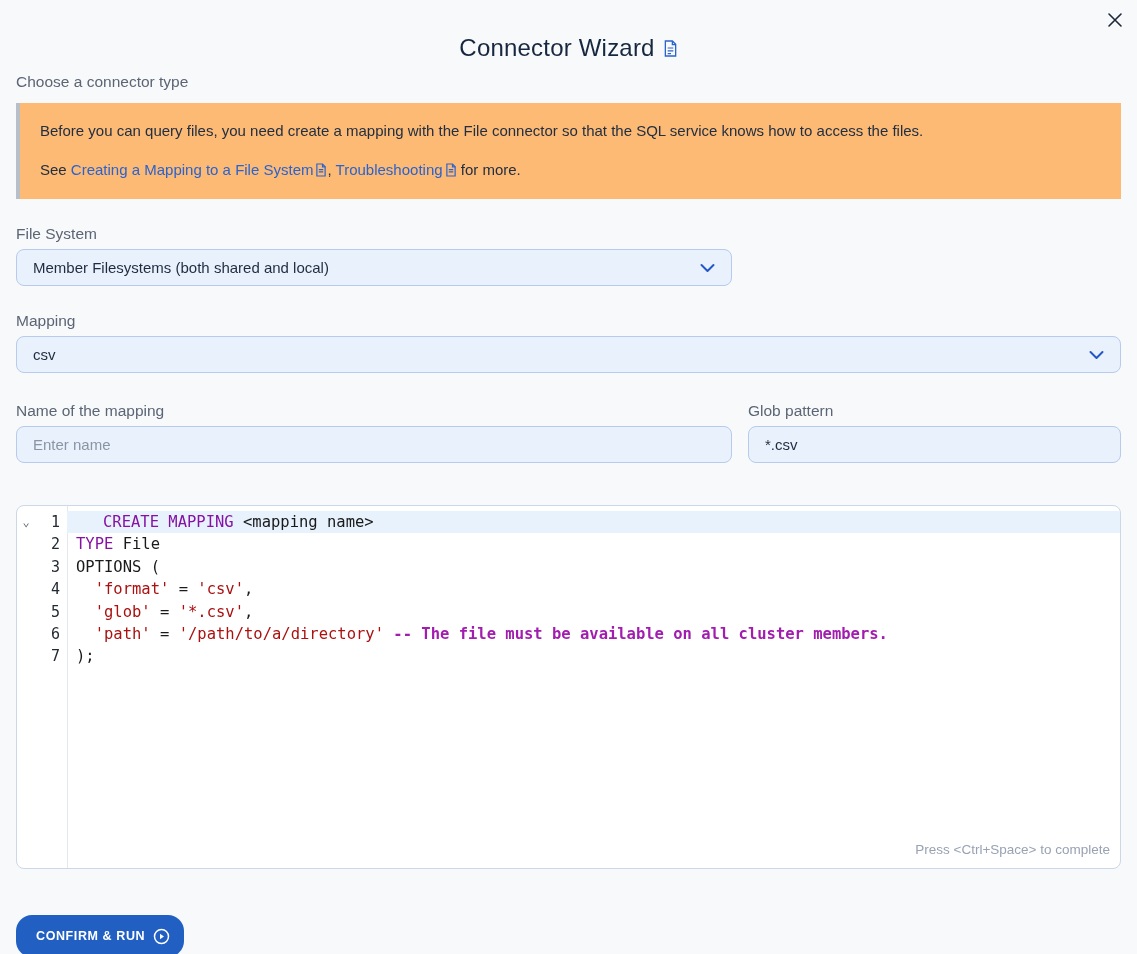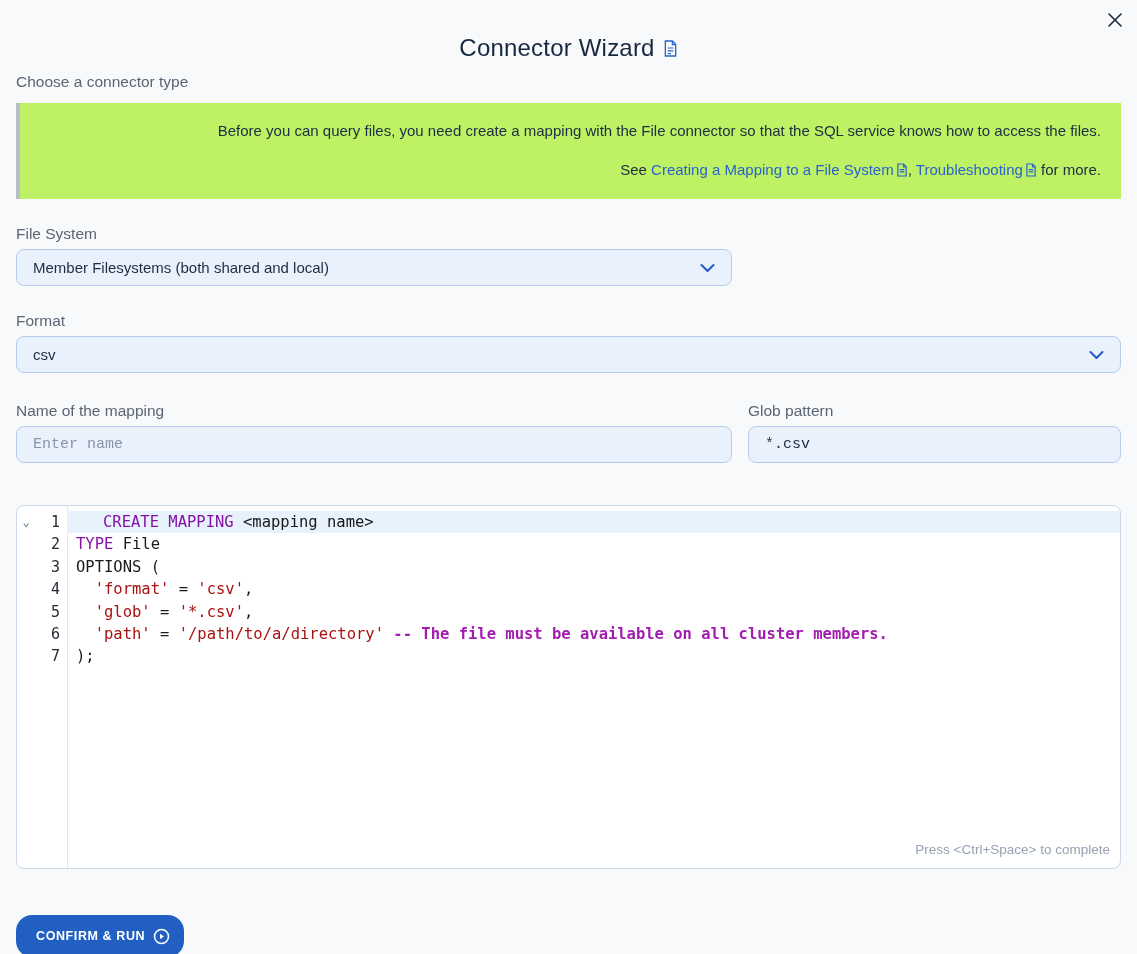--- a/index.html
+++ b/index.html
@@ -26,26 +26,26 @@
   }
   .select, .text-input {
     margin-top:5px; height:37px; width:100%;
     background:#e9f1fc; border:1px solid #b7cbee; border-radius:8px;
     display:flex; align-items:center; padding:0 16px;
     font-size:15px; color:#1f2c40; cursor:pointer;
   }
   .select .select-value { flex:1; white-space:nowrap; overflow:hidden; }
   .select .chev { flex:none; color:#2457c5; display:flex; }
   .text-input {
-    cursor:text; font-family:Liberation Mono, monospace; outline:none;
+    cursor:text; font-family:Liberation Sans, sans-serif; outline:none;
   }
   .text-input::placeholder { color:#8a94a6; opacity:1; }
   .info-box {
-    margin-top:11px; background:#bef264; border-left:4px solid #b9bfc8;
-    padding:17px 20px; font-size:15px; color:#222f43; line-height:21px;text-align:right;
+    margin-top:11px; background:#fdba74; border-left:4px solid #b9bfc8;
+    padding:17px 20px; font-size:15px; color:#222f43; line-height:21px;
   }
   .info-box p + p { margin-top:18px; }
   .info-box a { color:#2a63cd; text-decoration:none; cursor:pointer; }
   .info-box .doc-icon { color:#2a63cd; vertical-align:-2px; margin-left:2px; }
   .row { display:flex; gap:16px; }
   .col-left { width:716px; flex:none; }
   .col-right { flex:1; }
   .mt-lg { margin-top:16px;flex-direction:column; }
   .mt-xl { margin-top:19px; }
 
@@ -141,21 +141,21 @@
         <div class="select">
           <span class="select-value">Member Filesystems (both shared and local)</span>
           <span class="chev">
             <svg width="15" height="10" viewBox="0 0 15 10" fill="none">
                 <path d="M1.5 2 L7.5 8 L13.5 2" stroke="currentColor" stroke-width="2" stroke-linecap="round" stroke-linejoin="round"></path>
               </svg>
           </span>
         </div>
       </div>
       <div class="col-right">
-        <div class="field-label">Format</div>
+        <div class="field-label">Mapping</div>
         <div class="select">
           <span class="select-value">csv</span>
           <span class="chev">
             <svg width="15" height="10" viewBox="0 0 15 10" fill="none">
                 <path d="M1.5 2 L7.5 8 L13.5 2" stroke="currentColor" stroke-width="2" stroke-linecap="round" stroke-linejoin="round"></path>
               </svg>
           </span>
         </div>
       </div>
     </div>

